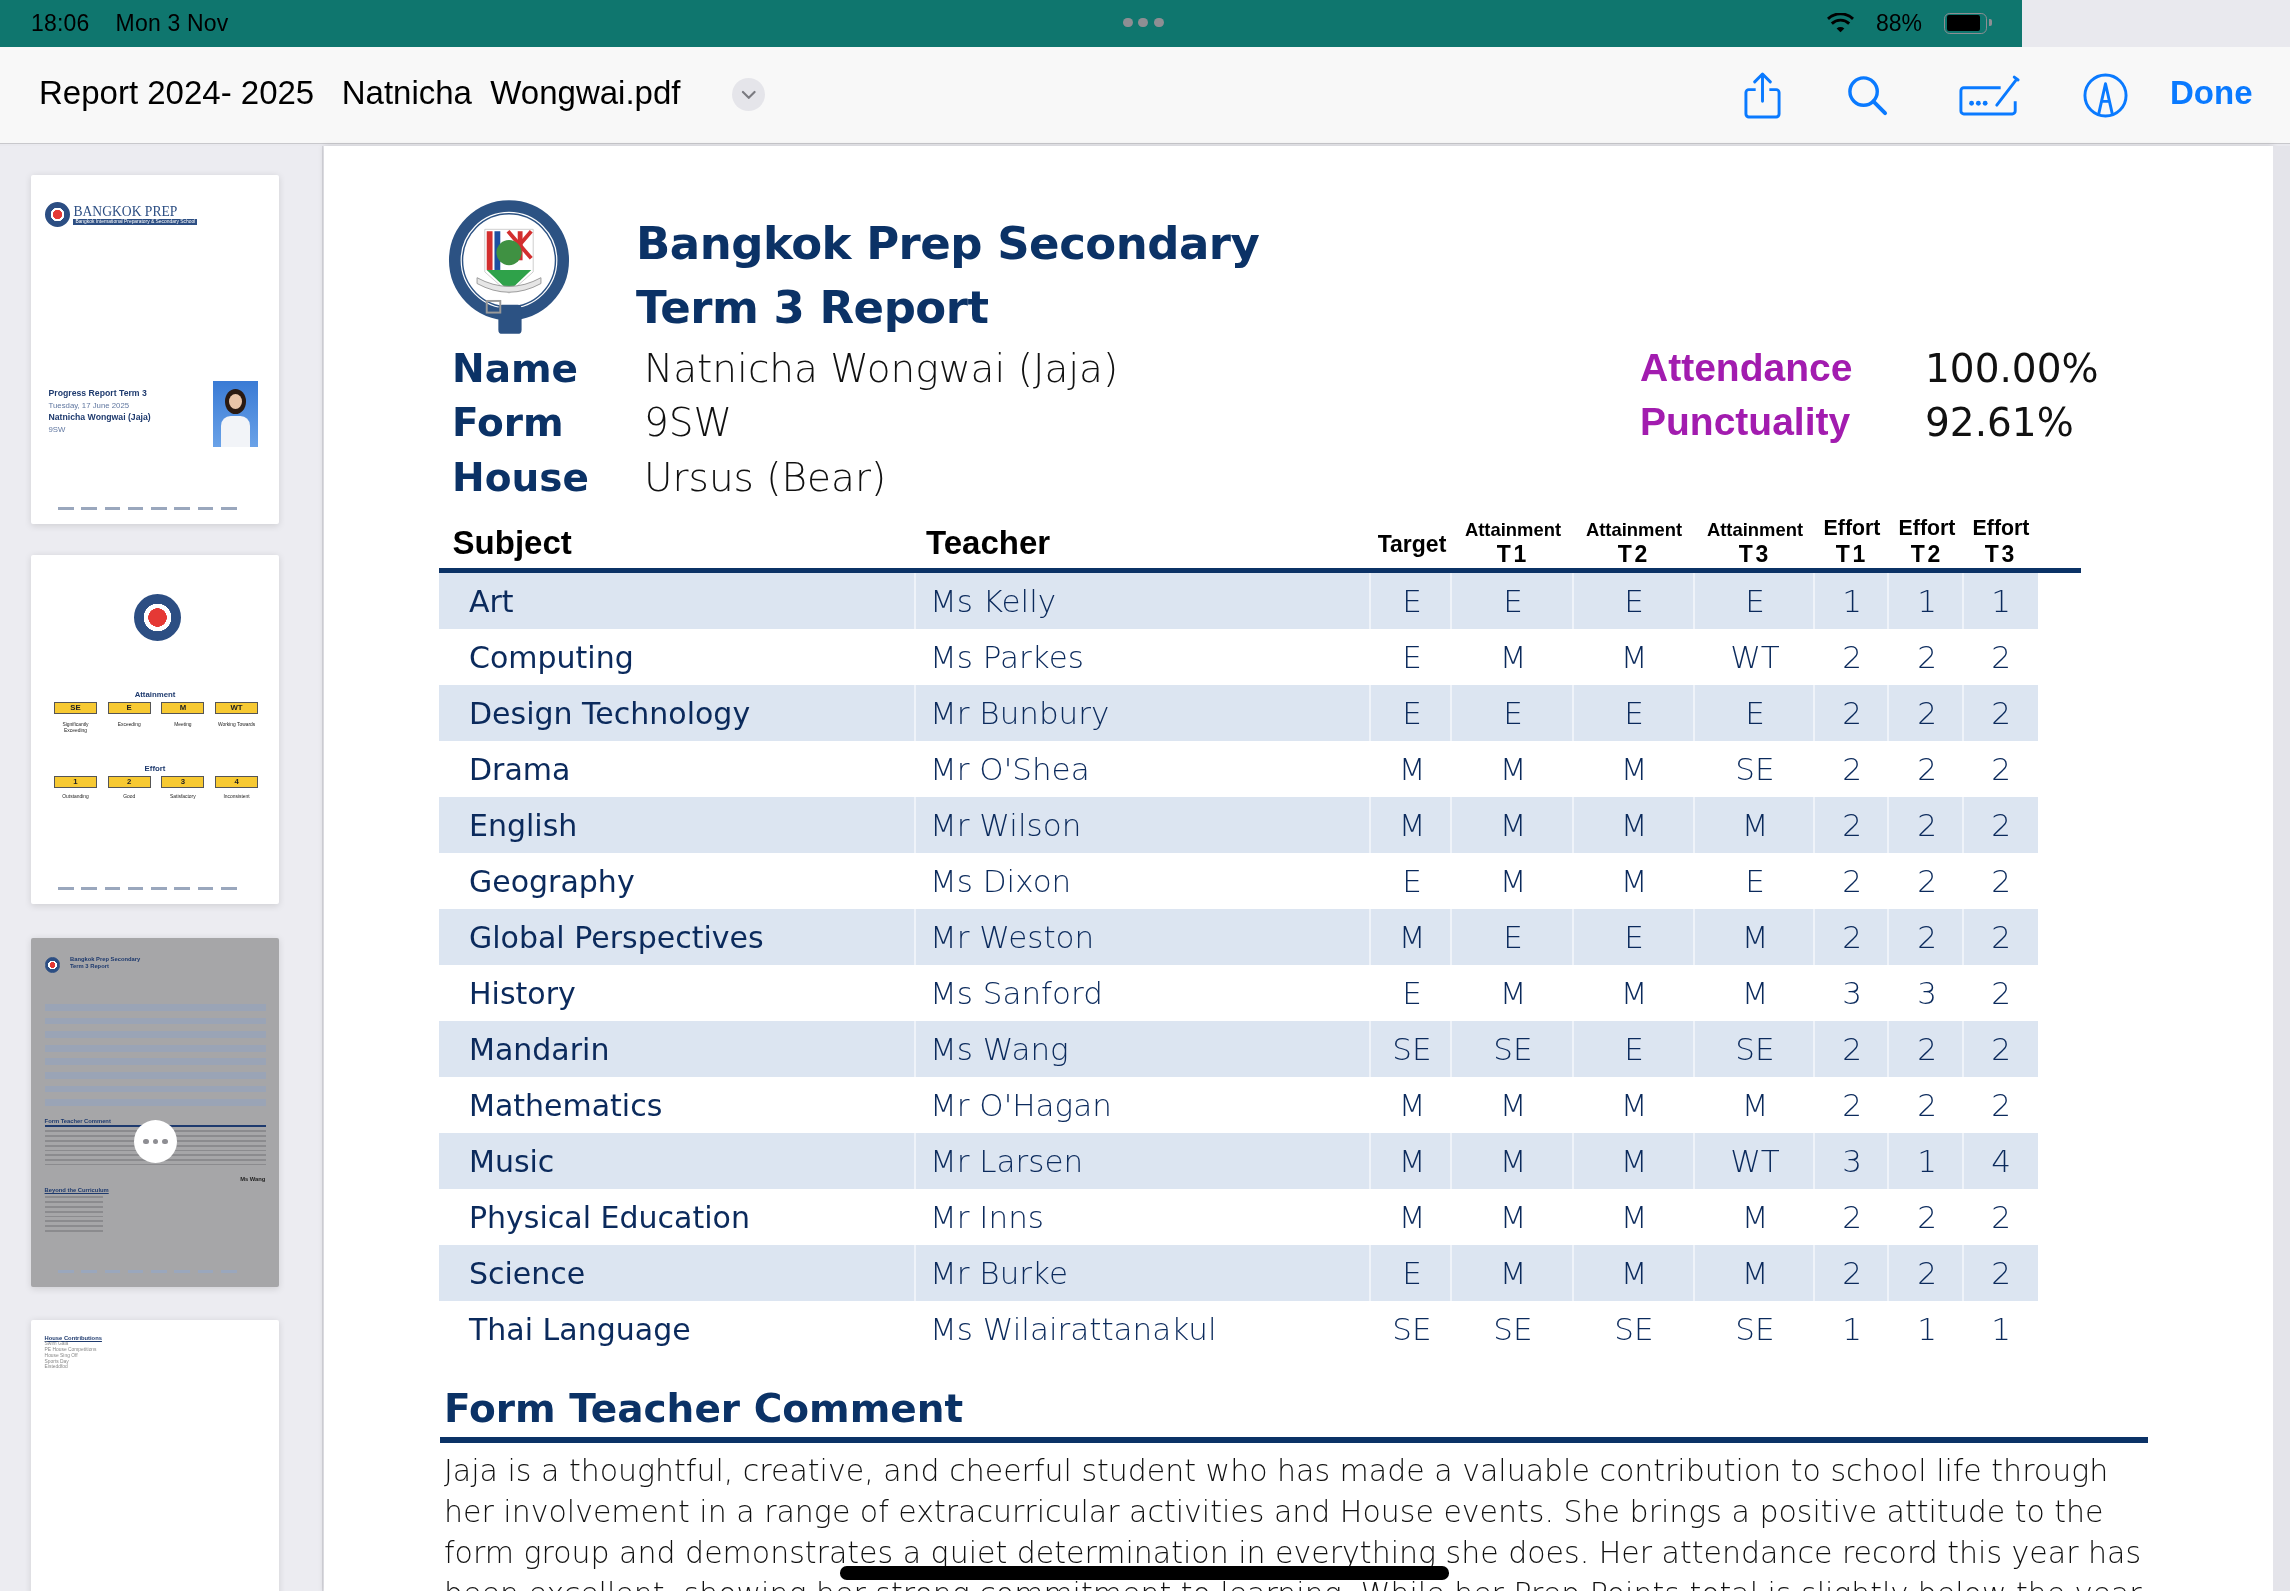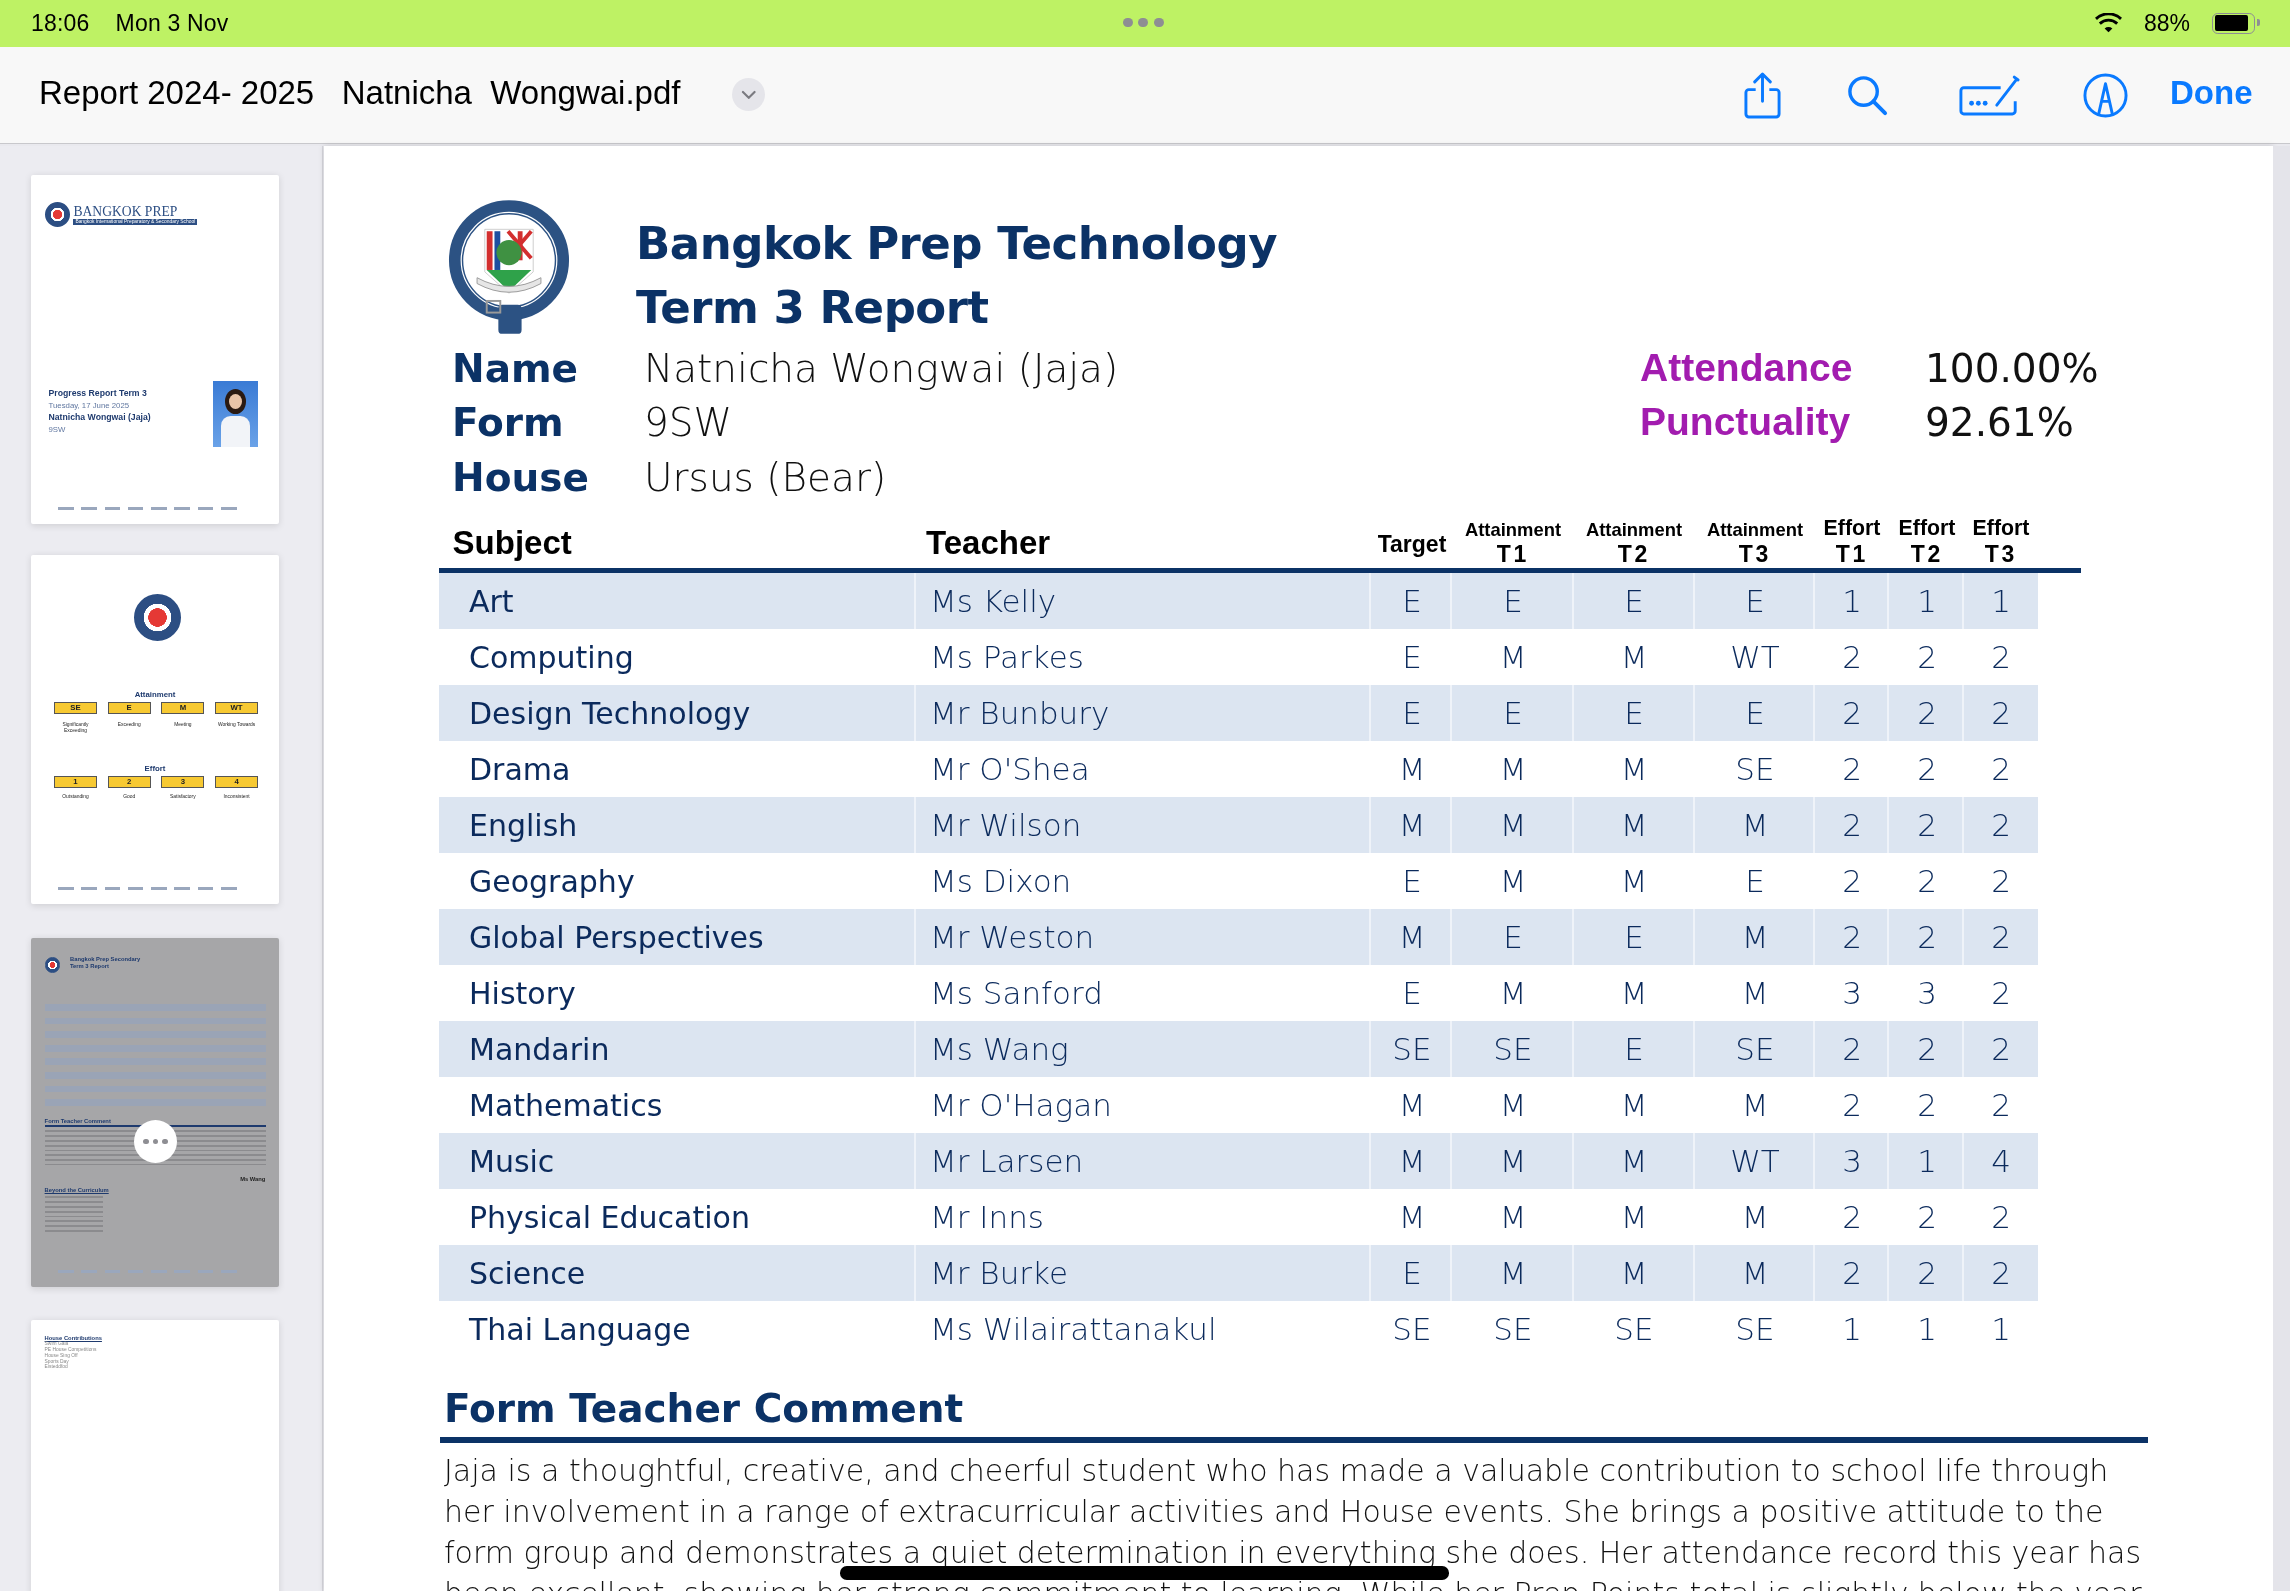--- a/index.html
+++ b/index.html
@@ -1,19 +1,19 @@
 <!DOCTYPE html>
 <html><head>
   <meta charset="utf-8">
   <style>
     * { box-sizing: border-box; margin: 0; padding: 0; }
     html, body { width: 2290px; height: 1591px; overflow: hidden; background: #e9e9ee; font-family: "Liberation Sans", sans-serif; }
 
     
-    .status-bar { position: absolute; left: 0; top: 0; width: 2290px; height: 47px; background: #bef264; color: #000; }
+    .status-bar { position: absolute; left: 0; top: 0; width: 2022px; height: 47px; background: #0f766e; color: #000; }
     .status-left { position: absolute; left: 31px; top: 9.7px; font-size: 23px; font-weight: 500; letter-spacing: 0.2px; }
     .status-left span + span { margin-left: 19.4px; }
     .status-center { position: absolute; left: 1123px; top: 17.5px; display: flex; gap: 5.8px; }
     .status-center .dot { width: 9.7px; height: 9.7px; border-radius: 50%; background: #8e8e93; }
     .status-right { position: absolute; right: 35px; top: 9.7px; display: flex; align-items: center; gap: 22px; font-size: 23px; }
     .battery { width: 43px; height: 21.3px; border: 1.9px solid #8e8e93; border-radius: 5.8px; padding: 1.9px; position: relative; }
     .battery .fill { width: 88%; height: 100%; background: #000; border-radius: 1.9px; }
     .battery::after { content: ""; position: absolute; right: -5.8px; top: 5.8px; width: 2.9px; height: 6.8px; background: #8e8e93; border-radius: 0 1.9px 1.9px 0; }
 
     
@@ -257,21 +257,21 @@
       <rect x="48" y="32" width="6" height="40" fill="#1e4fa0"></rect>
     <path d="M62 32 L86 60 M86 32 L62 60" stroke="#d32f2f" stroke-width="4"></path>
     <rect x="72" y="32" width="5" height="30" fill="#d32f2f"></rect>
     <circle cx="63" cy="54" r="13" fill="#3f9142"></circle>
     <path d="M40 72 H86 L63 94 Z" fill="#2fa24a"></path>
     <path d="M30 80 Q63 98 96 80 L96 86 Q63 104 30 86 Z" fill="#e6e6e6" stroke="#999"></path>
     <rect x="52" y="108" width="24" height="30" rx="4" fill="#2c5283"></rect>
     <rect x="40" y="104" width="14" height="12" fill="none" stroke="#999" stroke-width="2"></rect>
   </svg>
   <div class="report-title">
-    <div>Bangkok Prep Technology</div>
+    <div>Bangkok Prep Secondary</div>
     <div>Term 3 Report</div>
   </div>
 
   <div class="info-label" style="top:200px;">Name</div>
   <div class="info-value" style="top:200px;">Natnicha Wongwai (Jaja)</div>
   <div class="info-label" style="top:254px;">Form</div>
   <div class="info-value" style="top:254px;">9SW</div>
   <div class="info-label" style="top:309px;">House</div>
   <div class="info-value" style="top:309px;">Ursus (Bear)</div>
 

